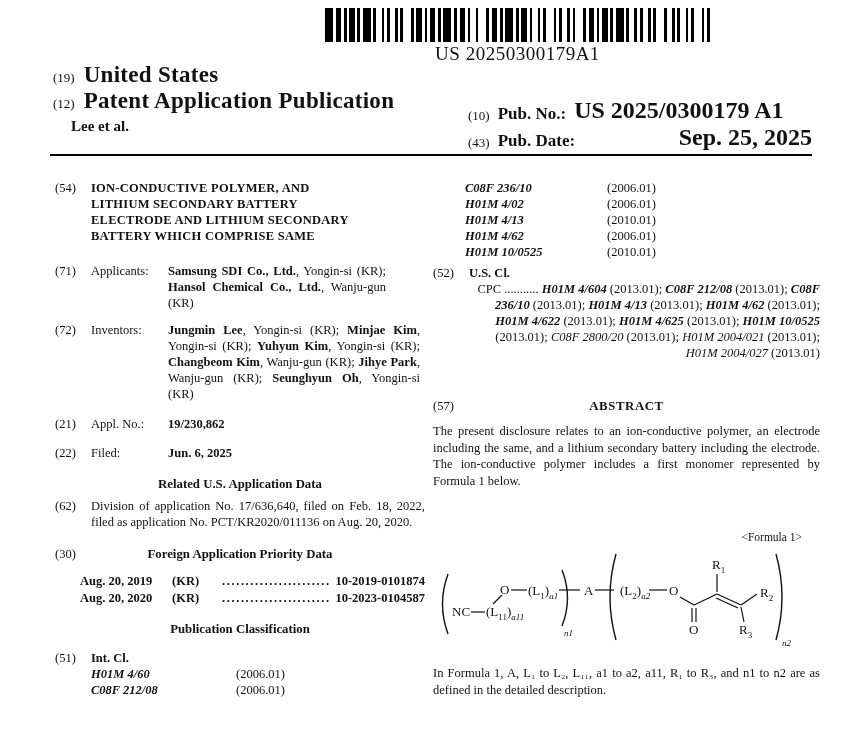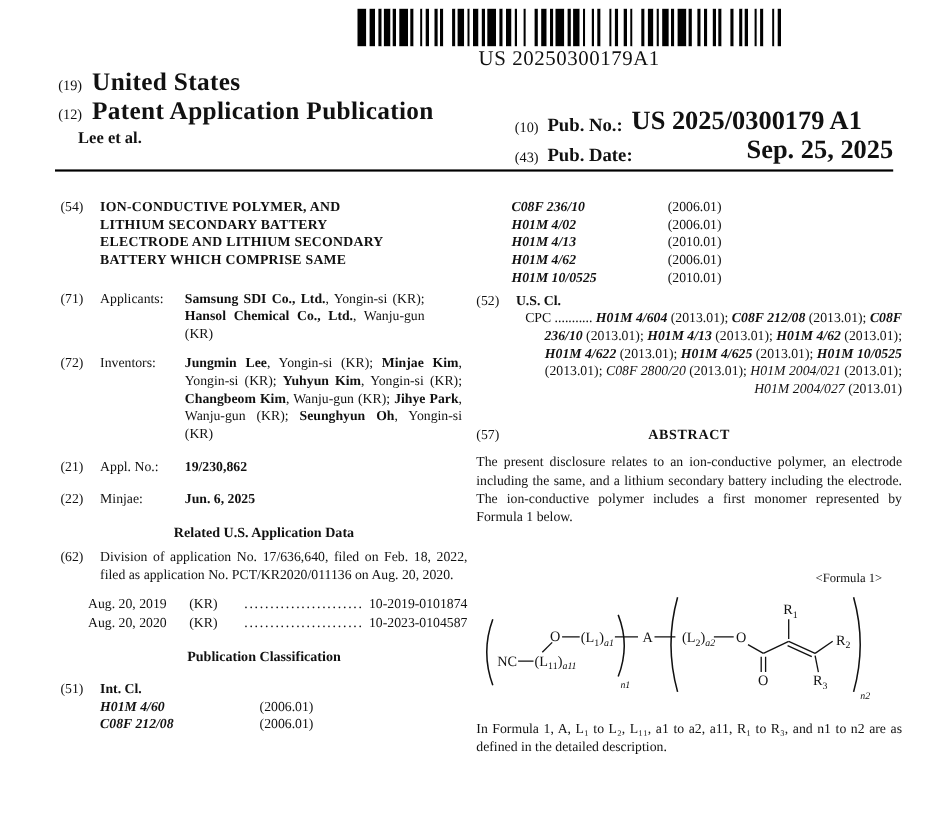--- a/index.html
+++ b/index.html
@@ -231,33 +231,37 @@
       </div>
 
       <div class="item fs12" style="margin-top:14px;">
         <span class="inum">(21)</span>
         <span class="label-col">Appl. No.:</span>
         <span class="val-bold">19/230,862</span>
       </div>
 
       <div class="item fs12" style="margin-top:13px;">
         <span class="inum">(22)</span>
-        <span class="label-col">Minjae:</span>
+        <span class="label-col">Filed:</span>
         <span class="val-bold">Jun. 6, 2025</span>
       </div>
 
       <div class="center-head" style="margin-top:15px;">Related U.S. Application Data</div>
 
       <div class="item fs12" style="margin-top:6px;">
         <span class="inum">(62)</span>
         <span class="just" style="flex:1;">Division of application No. 17/636,640, filed on Feb. 18, 2022, filed as application No. PCT/KR2020/011136 on Aug. 20, 2020.</span>
       </div>
 
-
-      <div style="margin-top:11px;">
+      <div class="center-head pos-rel" style="margin-top:16px;">
+        <span class="abs-num">(30)</span>
+        <span>Foreign Application Priority Data</span>
+      </div>
+
+      <div style="margin-top:11px;font-weight:bold;">
         <div class="prio-row">
           <span class="prio-date">Aug. 20, 2019</span>
           <span class="prio-country">(KR)</span>
           <span class="prio-leader">........................</span>
           <span>10-2019-0101874</span>
         </div>
         <div class="prio-row">
           <span class="prio-date">Aug. 20, 2020</span>
           <span class="prio-country">(KR)</span>
           <span class="prio-leader">........................</span>
@@ -308,21 +312,21 @@
         </div>
       </div>
 
       <div class="cl-row" style="margin-top:5px;">
         <span class="inum">(52)</span>
         <span class="bold">U.S. Cl.</span>
       </div>
 
       <div class="cpc-block"><span>CPC </span><span>........... </span><span class="s-bi">H01M 4/604</span><span> (2013.01); </span><span class="s-bi">C08F 212/08</span><span> (2013.01); </span><span class="s-bi">C08F 236/10</span><span> (2013.01); </span><span class="s-bi">H01M 4/13</span><span> (2013.01); </span><span class="s-bi">H01M 4/62</span><span> (2013.01); </span><span class="s-bi">H01M 4/622</span><span> (2013.01); </span><span class="s-bi">H01M 4/625</span><span> (2013.01); </span><span class="s-bi">H01M 10/0525</span><span> (2013.01); </span><span class="s-i">C08F 2800/20</span><span> (2013.01); </span><span class="s-i">H01M 2004/021</span><span> (2013.01); </span><span class="s-i">H01M 2004/027</span><span> (2013.01)</span></div>
 
-      <div class="center-head pos-rel" style="margin-top:26px; letter-spacing:0.6px;">
+      <div class="center-head pos-rel" style="margin-top:37px; letter-spacing:0.6px;">
         <span class="abs-num" style="letter-spacing:0;">(57)</span>
         <span>ABSTRACT</span>
       </div>
 
       <div class="fs12 just" style="margin-top:9px; line-height:16.5px;">The present disclosure relates to an ion-conductive polymer, an electrode including the same, and a lithium secondary battery including the electrode. The ion-conductive polymer includes a first monomer represented by Formula 1 below.</div>
 
       <div class="formula-label" style="margin-top:42px;">&lt;Formula 1&gt;</div>
 
       <svg class="formula-svg" style="margin-top:2px;" width="387" height="105" viewBox="0 0 387 105">
 

